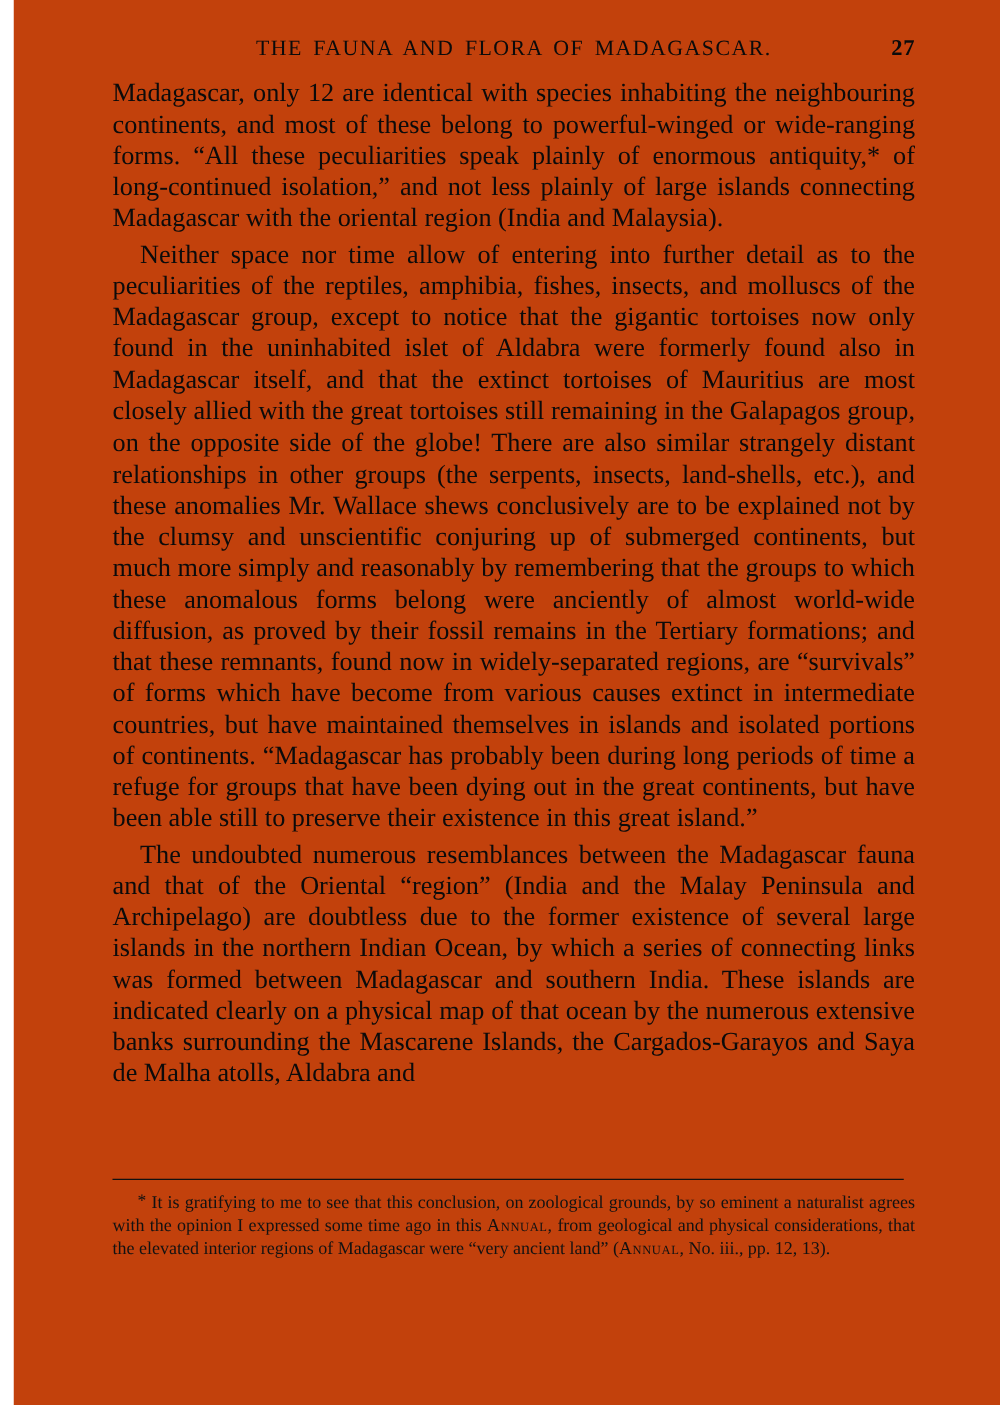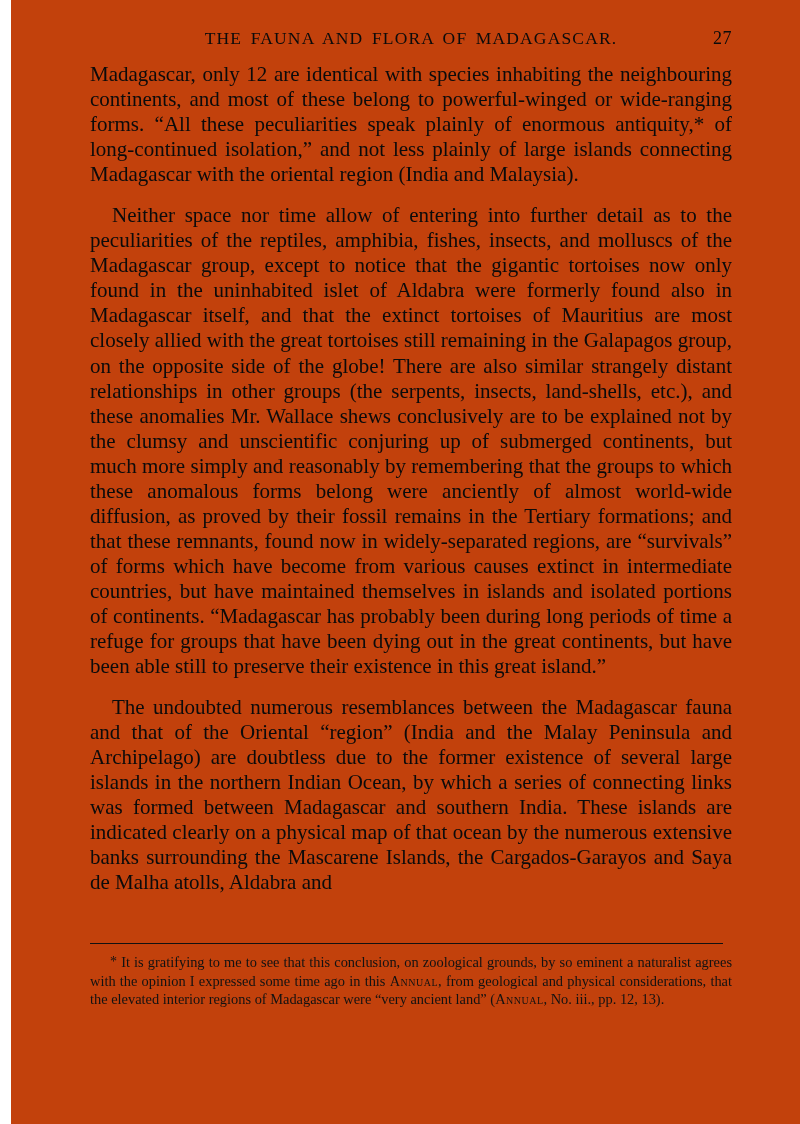--- a/index.html
+++ b/index.html
@@ -42,21 +42,21 @@
     letter-spacing: 1.15px;
     word-spacing: 3px;
     white-space: nowrap;
     font-variant: normal;
   }
   .head-folio {
     position: absolute;
     right: 0;
     top: 0;
     font-size: 18px;
-    font-weight: normal;
+    font-weight: bold;
     letter-spacing: 0.5px;
   }
 
   
   .textblock {
     position: absolute;
     left: 79px;
     top: 62px;
     width: 642px;
   }
@@ -67,21 +67,21 @@
     line-height: 25.05px;
     text-align: justify;
     text-justify: inter-word;
     text-indent: 22px;
     hyphens: none;
   }
   p.para.first {
     text-indent: 0;
   }
   p.para + p.para {
-    margin-top: 16px;
+    margin-top: 4px;
   }
 
   
   .footnote-area {
     position: absolute;
     left: 79px;
     top: 943px;
     width: 642px;
   }
   .footnote-rule {

